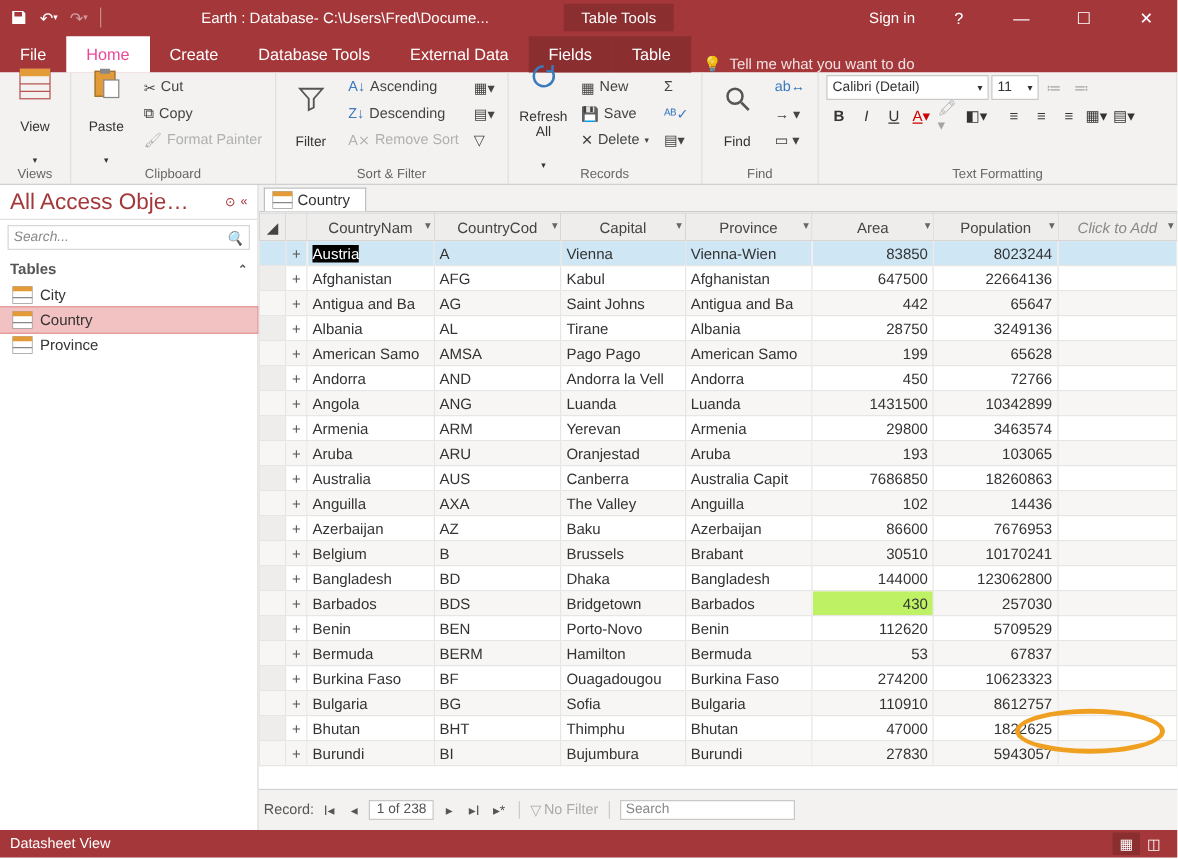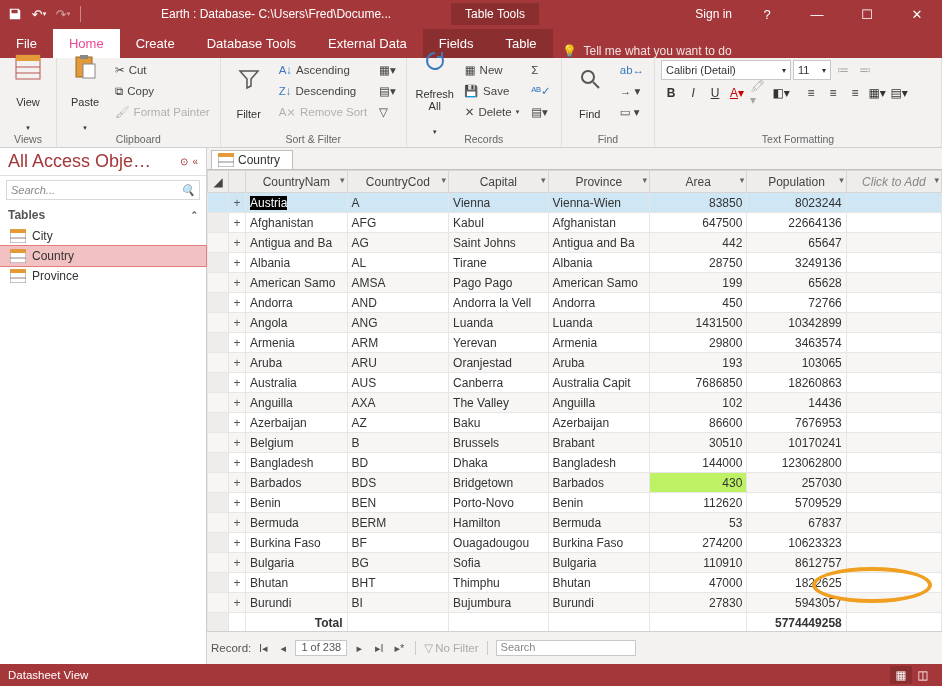--- a/index.html
+++ b/index.html
@@ -624,31 +624,20 @@
               <td class="rowhead" style="background:#f7f6f5"></td>
               <td class="expand" style="background:#f7f6f5">+</td>
               <td style="background:#f7f6f5">Burundi</td>
               <td style="background:#f7f6f5">BI</td>
               <td style="background:#f7f6f5">Bujumbura</td>
               <td style="background:#f7f6f5">Burundi</td>
               <td class="num" style="background:#f7f6f5">27830</td>
               <td class="num" style="background:#f7f6f5">5943057</td>
               <td style="background:#f7f6f5"></td>
             </tr>
-            <tr class="total">
-              <td class="rowhead"></td>
-              <td></td>
-              <td class="num" style="text-align:right">Total</td>
-              <td></td>
-              <td></td>
-              <td></td>
-              <td></td>
-              <td class="num">5774449258</td>
-              <td></td>
-            </tr>
           </tbody>
       </table>
       <div class="circle-hl"></div>
     </div>
     <div class="rec-nav">
       <span>Record:</span>
       <div class="rec-btn">I◂</div>
       <div class="rec-btn">◂</div>
       <div class="rec-input">1 of 238</div>
       <div class="rec-btn">▸</div>

